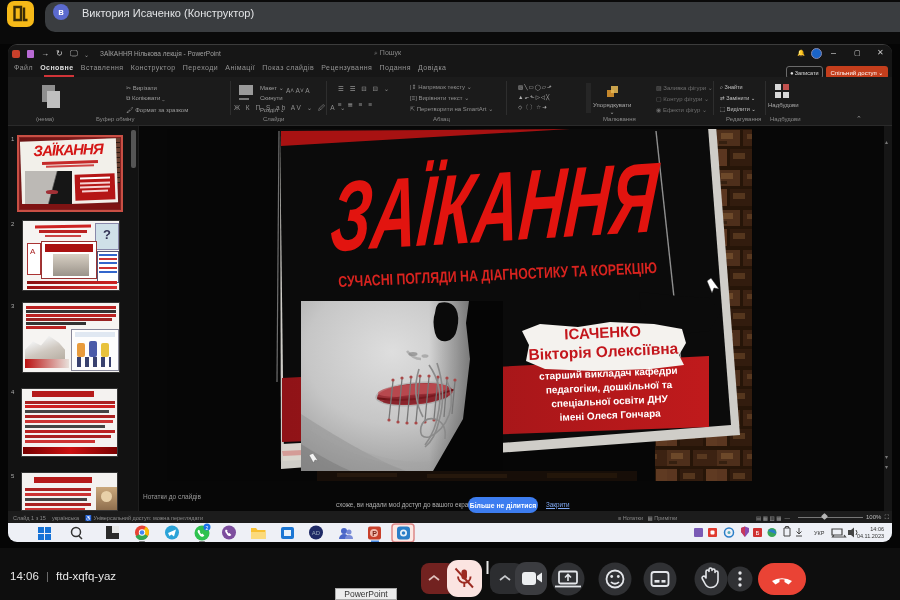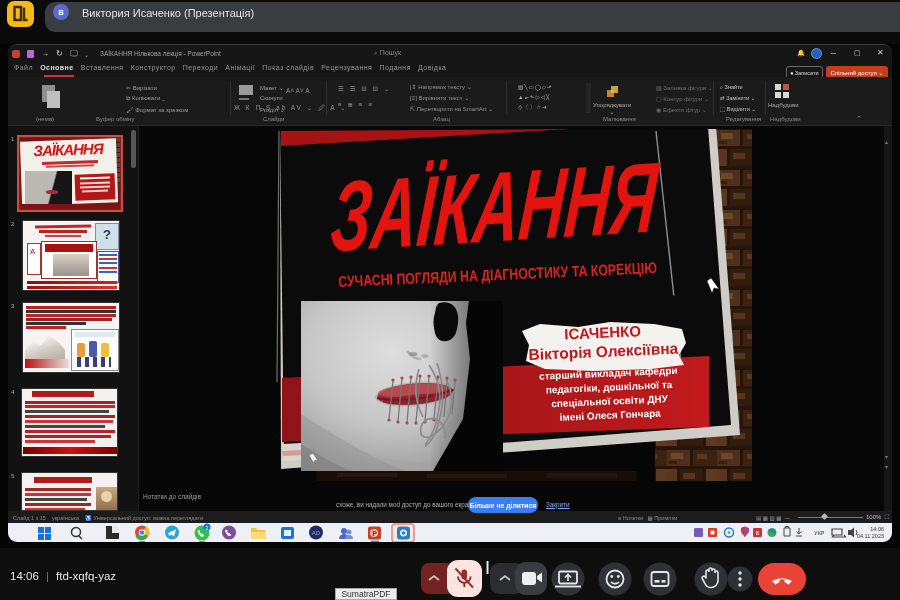--- a/index.html
+++ b/index.html
@@ -14,21 +14,21 @@
 
   <div class="abs" style="left:0;top:0;width:900px;height:44px;background:#0a0a0a;"></div>
   <div class="abs" style="left:45px;top:2px;width:855px;height:30px;background:#3a3d40;border-radius:10px 0 0 10px;"></div>
   <div class="abs" style="left:7px;top:1px;width:27px;height:26px;background:#f6b918;border-radius:7px;"></div>
   <svg class="abs" style="left:12px;top:4px;" width="17" height="19" viewBox="0 0 17 19">
     <path d="M2.5 3 h6.5 v13 h-6.5 z" stroke="#3a2c06" stroke-width="2.4" fill="none"></path>
     <path d="M12 3.5 v12.5 h3.5" stroke="#3a2c06" stroke-width="2.4" fill="none"></path>
   </svg>
   <div class="abs" style="left:53px;top:4px;width:16px;height:16px;border-radius:50%;background:#5b6ace;"></div>
   <div class="abs" style="left:53px;top:4px;width:16px;height:16px;text-align:center;color:#fff;font-size:9px;line-height:16px;font-weight:bold;">в</div>
-  <div class="abs" style="left:82px;top:6.5px;color:#e2e4e6;font-size:11px;">Виктория Исаченко (Презентація)</div>
+  <div class="abs" style="left:82px;top:6.5px;color:#e2e4e6;font-size:11px;">Виктория Исаченко (Конструктор)</div>
 
   <div class="abs" id="screen" style="left:8px;top:44px;width:884px;height:498px;background:#121212;border-radius:9px;overflow:hidden;border-top:1px solid #3c3c3c;box-shadow:inset 1px 0 0 #2e2e2e, inset -1px 0 0 #2e2e2e;">
 
     <div class="abs" style="left:0;top:0;width:884px;height:16px;background:#161616;"></div>
 
     <div class="abs" style="left:4px;top:4.5px;width:8px;height:8px;background:#c8402b;border-radius:2px;"></div>
     <div class="abs" style="left:19px;top:4.5px;width:7px;height:8px;background:#b86ad4;border-radius:1px;"></div>
     <div class="abs" style="left:33px;top:4px;color:#ddd;font-size:8px;">→</div>
     <div class="abs" style="left:48px;top:4px;color:#ccc;font-size:8px;">↻</div>
     <div class="abs" style="left:62px;top:4px;color:#ccc;font-size:8px;">🖵</div>
@@ -501,14 +501,14 @@
       <circle cx="330" cy="23" r="12.5" fill="#303134"></circle>
       <circle cx="330" cy="17" r="1.7" fill="#e4e6ea"></circle>
         <circle cx="330" cy="23" r="1.7" fill="#e4e6ea"></circle>
         <circle cx="330" cy="29" r="1.7" fill="#e4e6ea"></circle>
 
       <rect x="348" y="7" width="48" height="32" rx="16" fill="#ea4335"></rect>
       <path d="M362,25 a14,9 0 0 1 20,0 l-3.5,3.5 -4,-2.5 v-2.5 a10,6 0 0 0 -5,0 v2.5 l-4,2.5 z" fill="#fff"></path>
     </svg>
   </div>
 
-  <div class="abs" style="left:335px;top:588px;width:62px;height:12px;background:#ececec;border:1px solid #aaa;color:#333;font-size:8.5px;text-align:center;line-height:11px;">SumatraPDF</div>
+  <div class="abs" style="left:335px;top:588px;width:62px;height:12px;background:#ececec;border:1px solid #aaa;color:#333;font-size:8.5px;text-align:center;line-height:11px;">PowerPoint</div>
 </div>
 
 </body></html>

